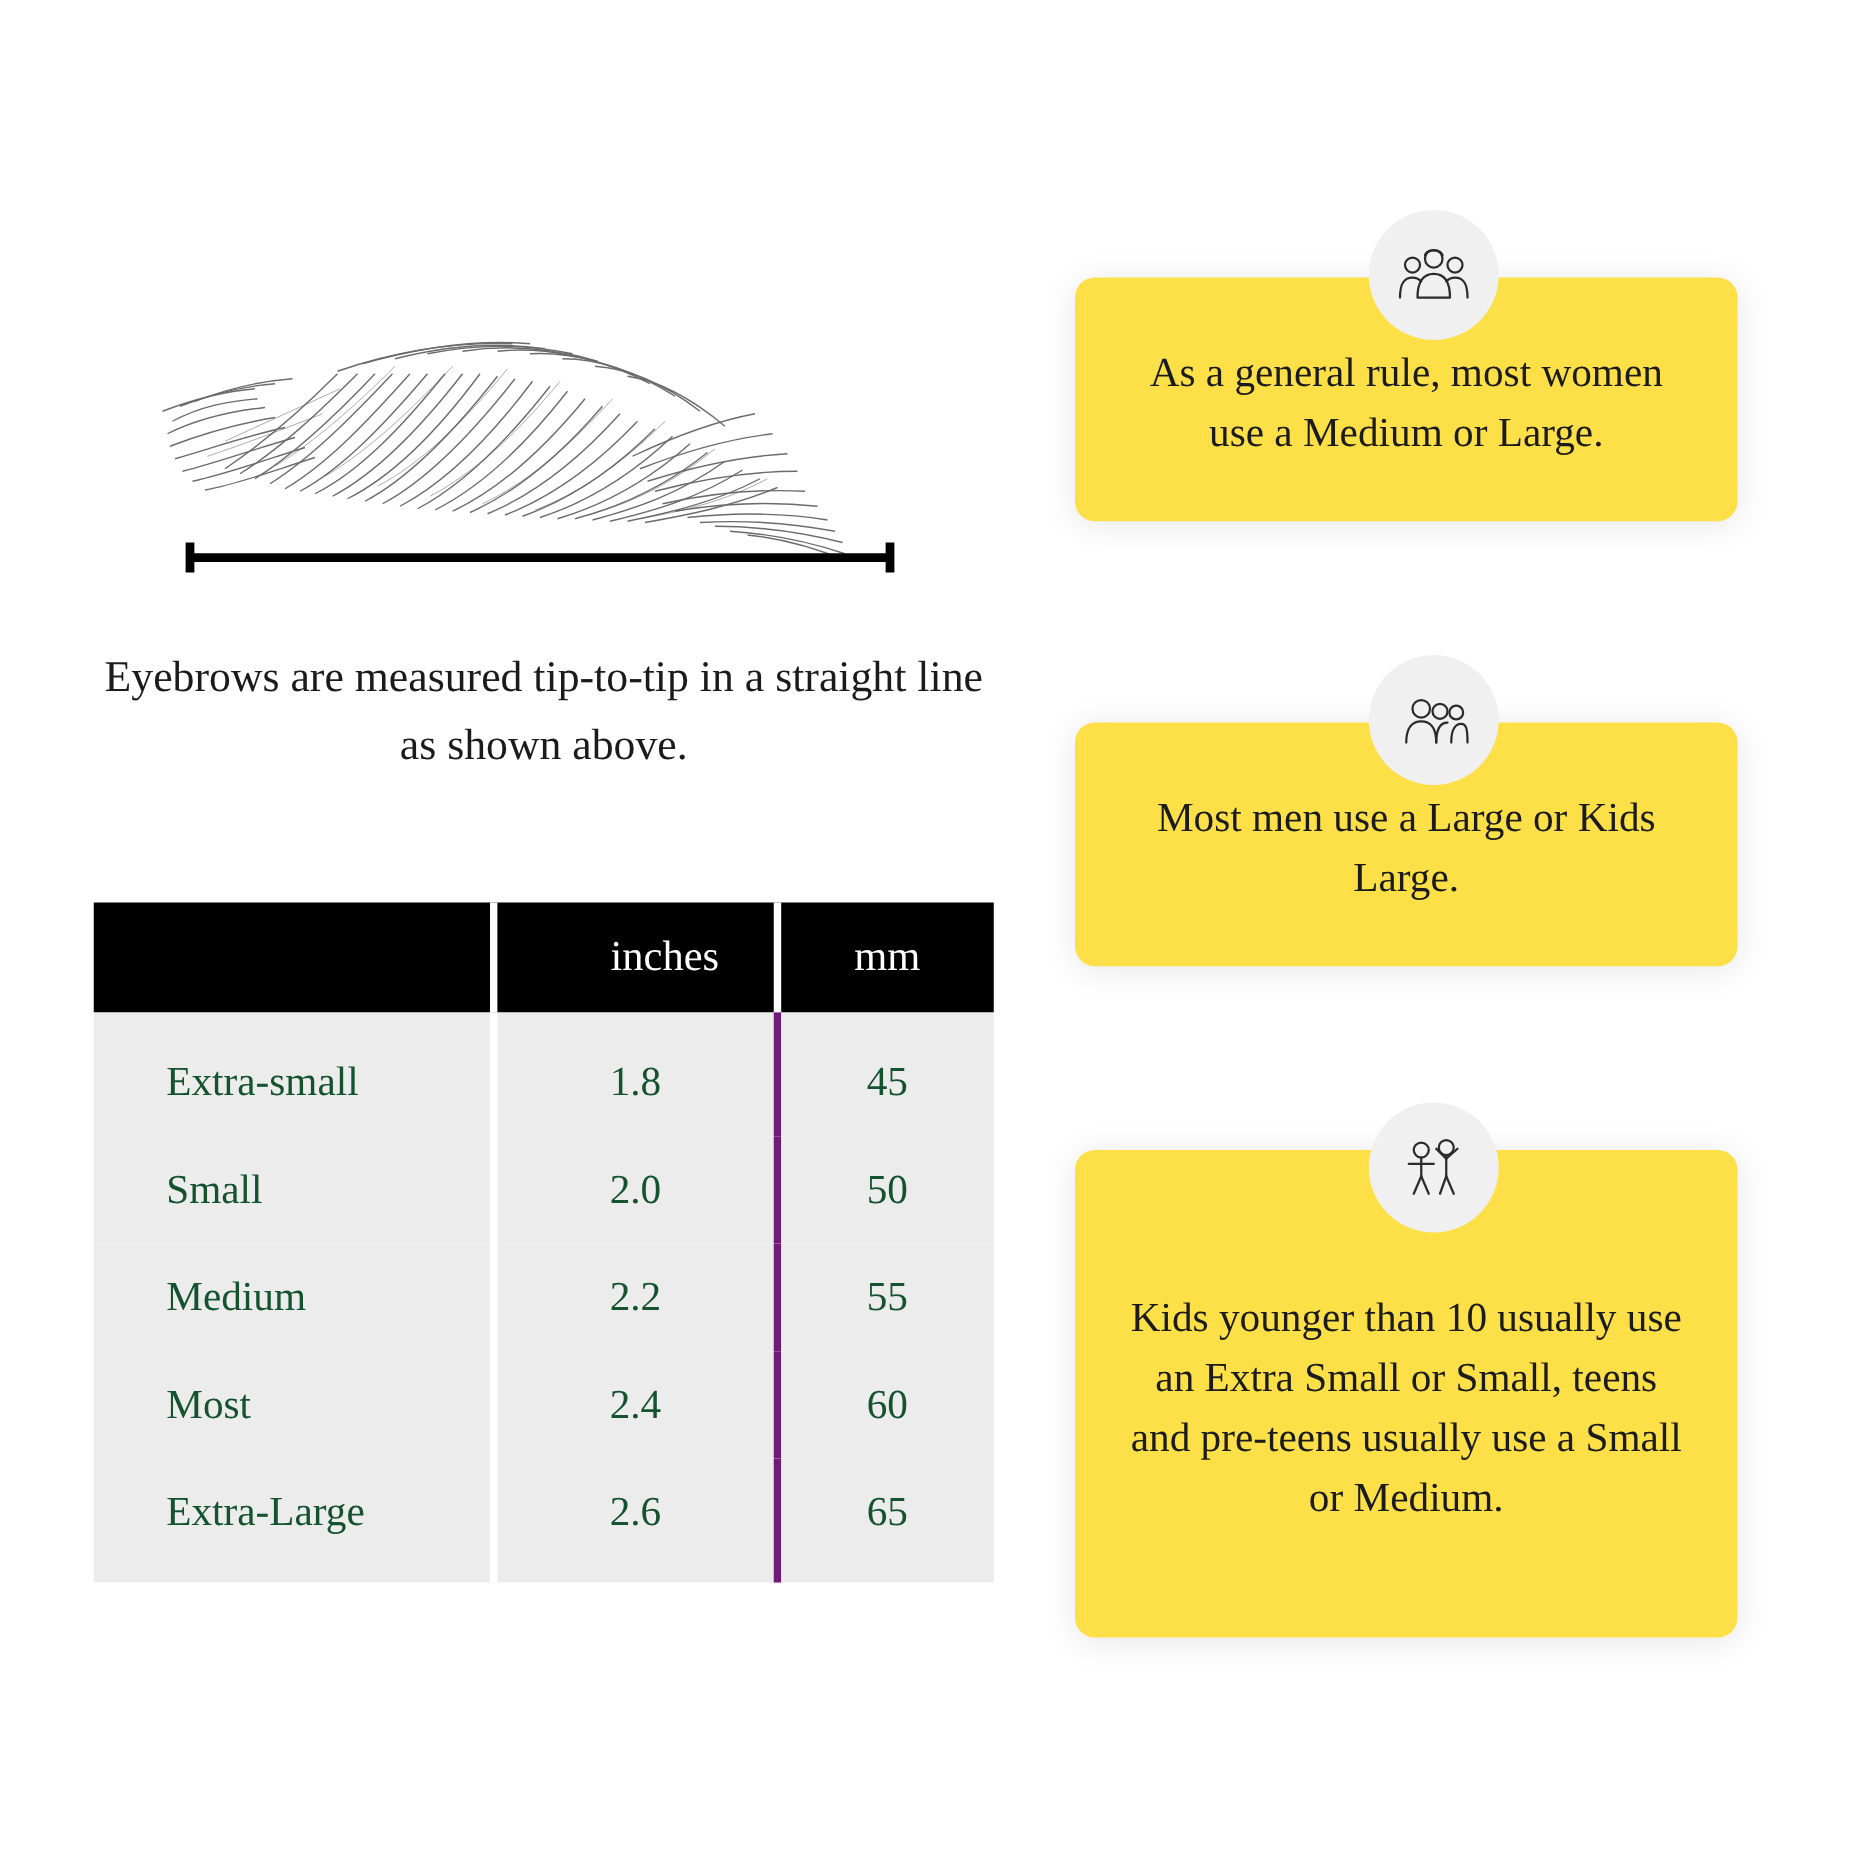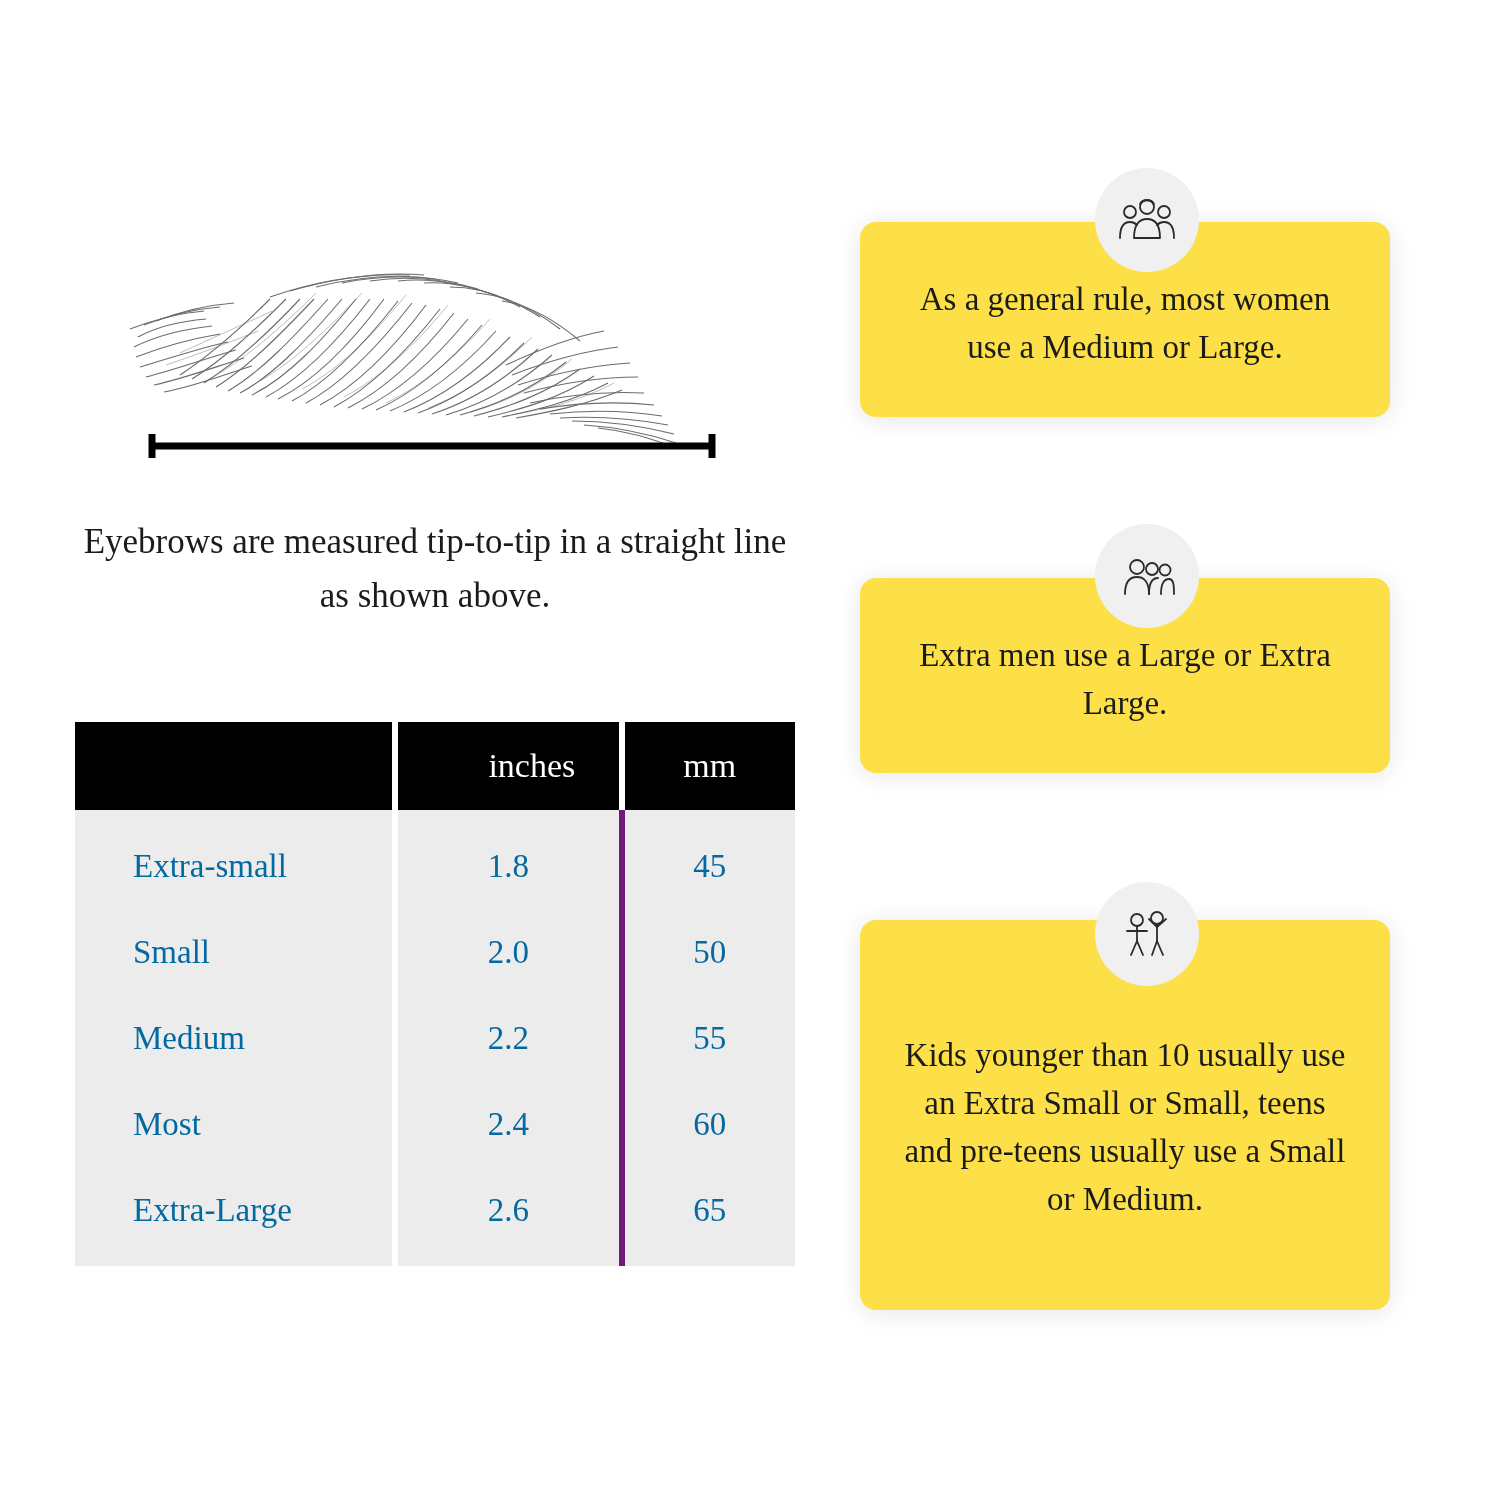--- a/index.html
+++ b/index.html
@@ -87,21 +87,21 @@
     padding-left: 48px;
   }
   .size-table thead th.col-mm {
     width: 188px;
   }
   .size-table tbody td {
     background: #ececec;
     font-size: 33px;
     height: 84px;
     vertical-align: middle;
-    color: #0369a1;
+    color: #14532d;
   }
   .size-table tbody td.name {
     text-align: left;
     padding-left: 58px;
     border-right: 6px solid #ffffff;
   }
   .size-table tbody td.num {
     text-align: center;
   }
   .size-table tbody td.num.inches {
@@ -306,21 +306,21 @@
         <path d="M2 44 C 2 33, 5 28, 12 28 C 15 28, 17 29, 19 31"></path>
 
         <circle cx="46" cy="18" r="6"></circle>
         <path d="M56 44 C 56 33, 53 28, 46 28 C 43 28, 41 29, 39 31"></path>
 
         <path d="M22 10 C 24 5, 34 5, 36 10"></path>
       </svg>
     </div>
 
     <div class="note-card" id="card-men">
-      <div class="note-text">Extra men use a Large or Extra Large.</div>
+      <div class="note-text">Most men use a Large or Kids Large.</div>
     </div>
     <div class="icon-bubble" id="bubble-men">
       <svg width="58" height="48" viewBox="0 0 58 48" fill="none" stroke="#2b2b2b" stroke-width="1.8" stroke-linejoin="round" stroke-linecap="round" xmlns="http://www.w3.org/2000/svg">
 
         <path d="M7 42 C 7 30, 12 25, 19 25 C 26 25, 31 30, 31 42"></path>
         <circle cx="19" cy="15" r="7"></circle>
 
         <path d="M31 42 C 31 31, 34 26, 40 26"></path>
         <circle cx="34" cy="17" r="6"></circle>
 

